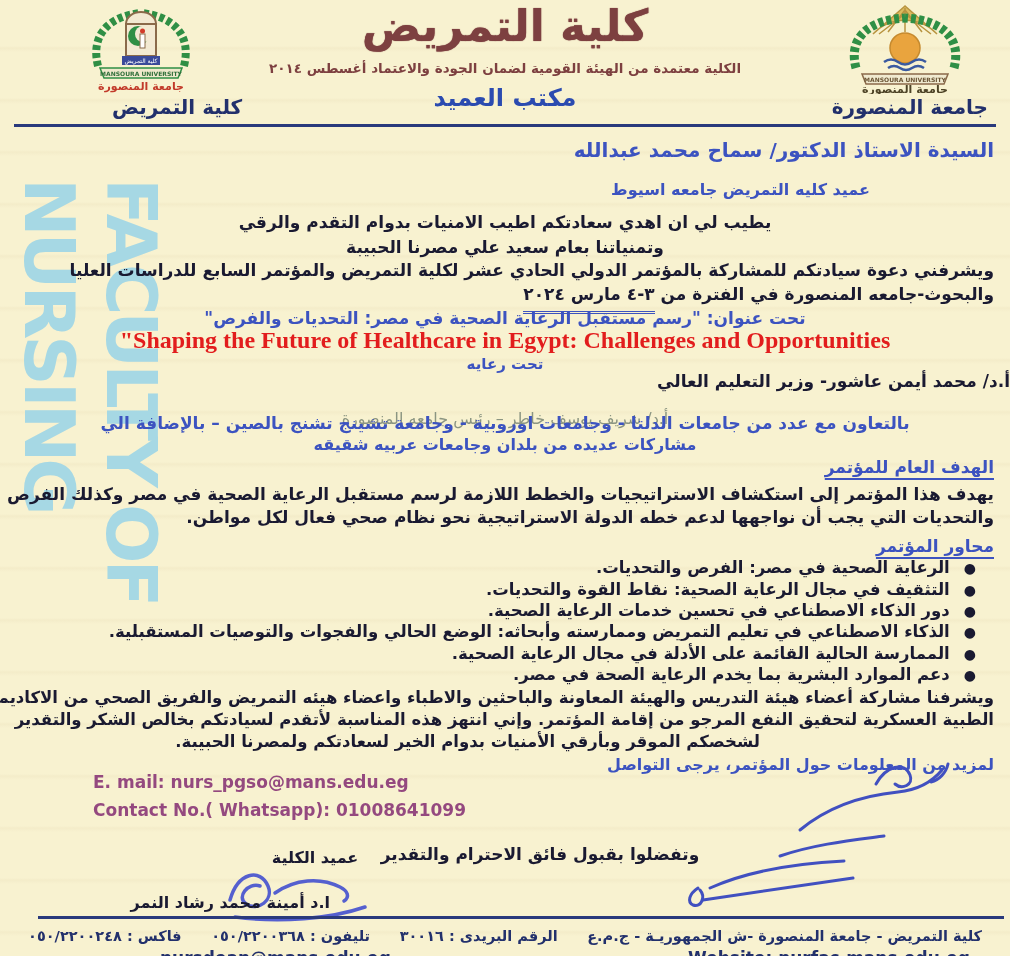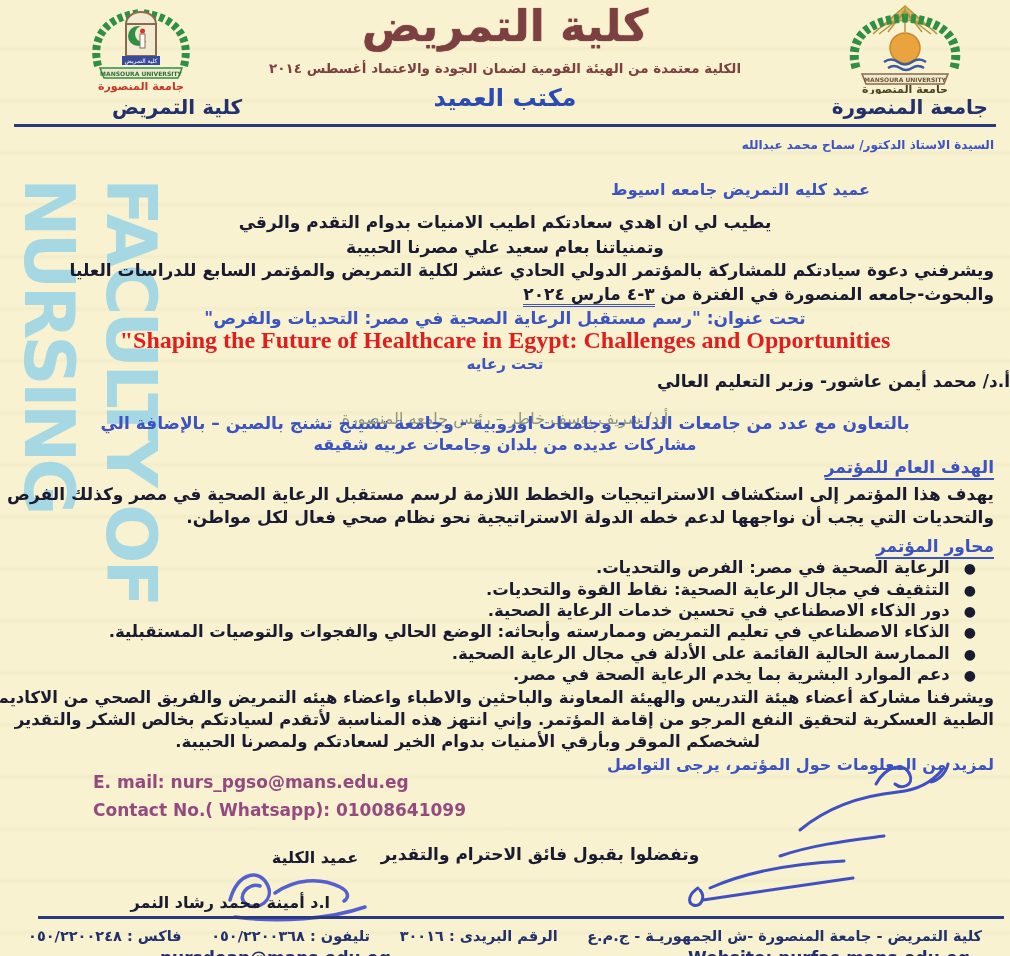--- a/index.html
+++ b/index.html
@@ -26,21 +26,21 @@
   .faded{color:#8b9582;}
   .b{font-weight:bold;}
   .watermark{
     position:absolute;left:8px;top:178px;z-index:1;
     writing-mode:vertical-rl;
     font-size:70px;font-weight:bold;letter-spacing:-4px;
     color:#a6d8e4;user-select:none;
   }
   .rule{position:absolute;height:3px;background:#2a3a7c;z-index:2;}
   .heading-u{text-decoration:underline;text-underline-offset:5px;text-decoration-thickness:2px;}
-  .date-u{border-bottom:3px double #3c53c0;padding-bottom:0;margin-left:46px;}
+  .date-u{border-bottom:3px double #3c53c0;padding-bottom:7px;margin-left:46px;}
   .bullet-row{display:flex;direction:rtl;gap:14px;align-items:baseline;}
   .bullet-dot{font-size:14px;color:#1a1a31;}
   .serif{font-family:"Liberation Serif",serif;}
   .calli{
     font-size:44px;font-weight:bold;color:#7d4040;
     text-shadow:0 0 1px #7d4040;
   }
   .clip-partial{position:absolute;z-index:2;}
   svg{display:block;}
 </style>
@@ -85,21 +85,21 @@
       <path d="M58,60 q7,-5 14,0 q7,5 14,0 q7,-5 14,0" fill="none" stroke="#3a5aa0" stroke-width="2.5"></path>
       <path d="M62,66 q6,-4 12,0 q6,4 12,0 q6,-4 12,0" fill="none" stroke="#3a5aa0" stroke-width="2.5"></path>
       <path d="M36,72 L122,72 L118,82 L40,82 Z" fill="#f0ead0" stroke="#8a6a4a" stroke-width="1.5"></path>
       <text x="79" y="79.5" font-size="6" fill="#6a5434" text-anchor="middle" font-weight="bold">MANSOURA UNIVERSITY</text>
       <text x="79" y="91" font-size="11" fill="#4d4326" text-anchor="middle" font-weight="bold">جامعة المنصورة</text>
     </svg>
   </div>
 
   <div class="rule" style="top:124px;left:14px;right:14px;"></div>
 
-  <div class="abs rtl blue b" style="top:138px;right:16px;font-size:12px;">السيدة الاستاذ الدكتور/ سماح محمد عبدالله</div>
+  <div class="abs rtl blue b" style="top:138px;right:16px;font-size:20px;">السيدة الاستاذ الدكتور/ سماح محمد عبدالله</div>
   <div class="abs rtl blue b" style="top:180px;right:140px;font-size:16px;">عميد كليه التمريض جامعه اسيوط</div>
 
   <div class="abs center rtl dark b" style="top:212px;font-size:17px;">يطيب لي ان اهدي سعادتكم اطيب الامنيات بدوام التقدم والرقي</div>
   <div class="abs center rtl dark b" style="top:237px;font-size:17px;">وتمنياتنا بعام سعيد علي مصرنا الحبيبة</div>
   <div class="abs rtl dark b" style="top:260px;right:16px;font-size:17px;">ويشرفني دعوة سيادتكم للمشاركة بالمؤتمر الدولي الحادي عشر لكلية التمريض والمؤتمر السابع للدراسات العليا</div>
   <div class="abs rtl dark b" style="top:284px;right:16px;font-size:17px;">
     <span>والبحوث-جامعه المنصورة في الفترة من </span><span class="date-u">٣-٤ مارس ٢٠٢٤</span>
   </div>
 
   <div class="abs center rtl blue b" style="top:308px;font-size:17px;">تحت عنوان: "رسم مستقبل الرعاية الصحية في مصر: التحديات والفرص"</div>

